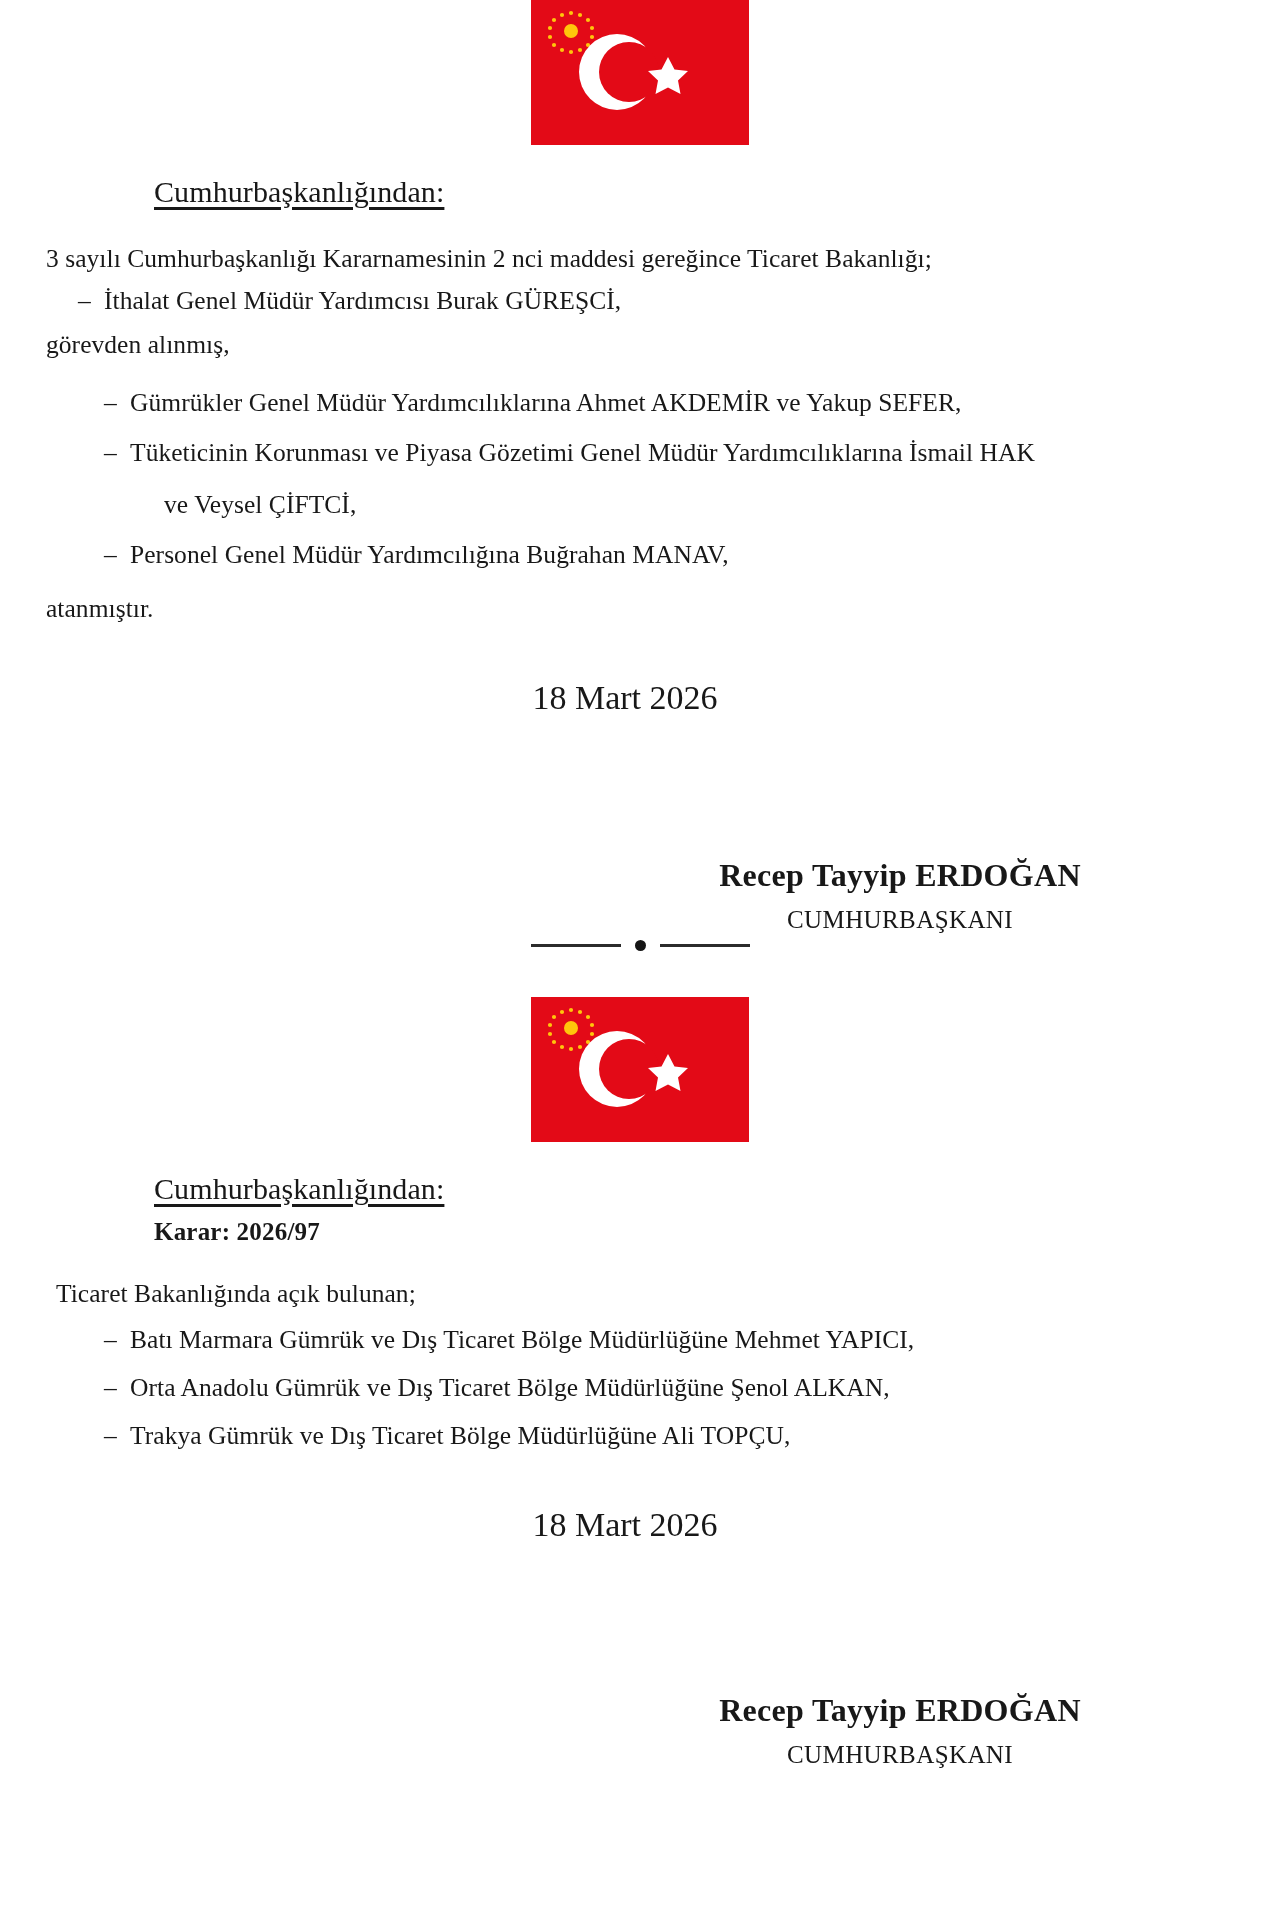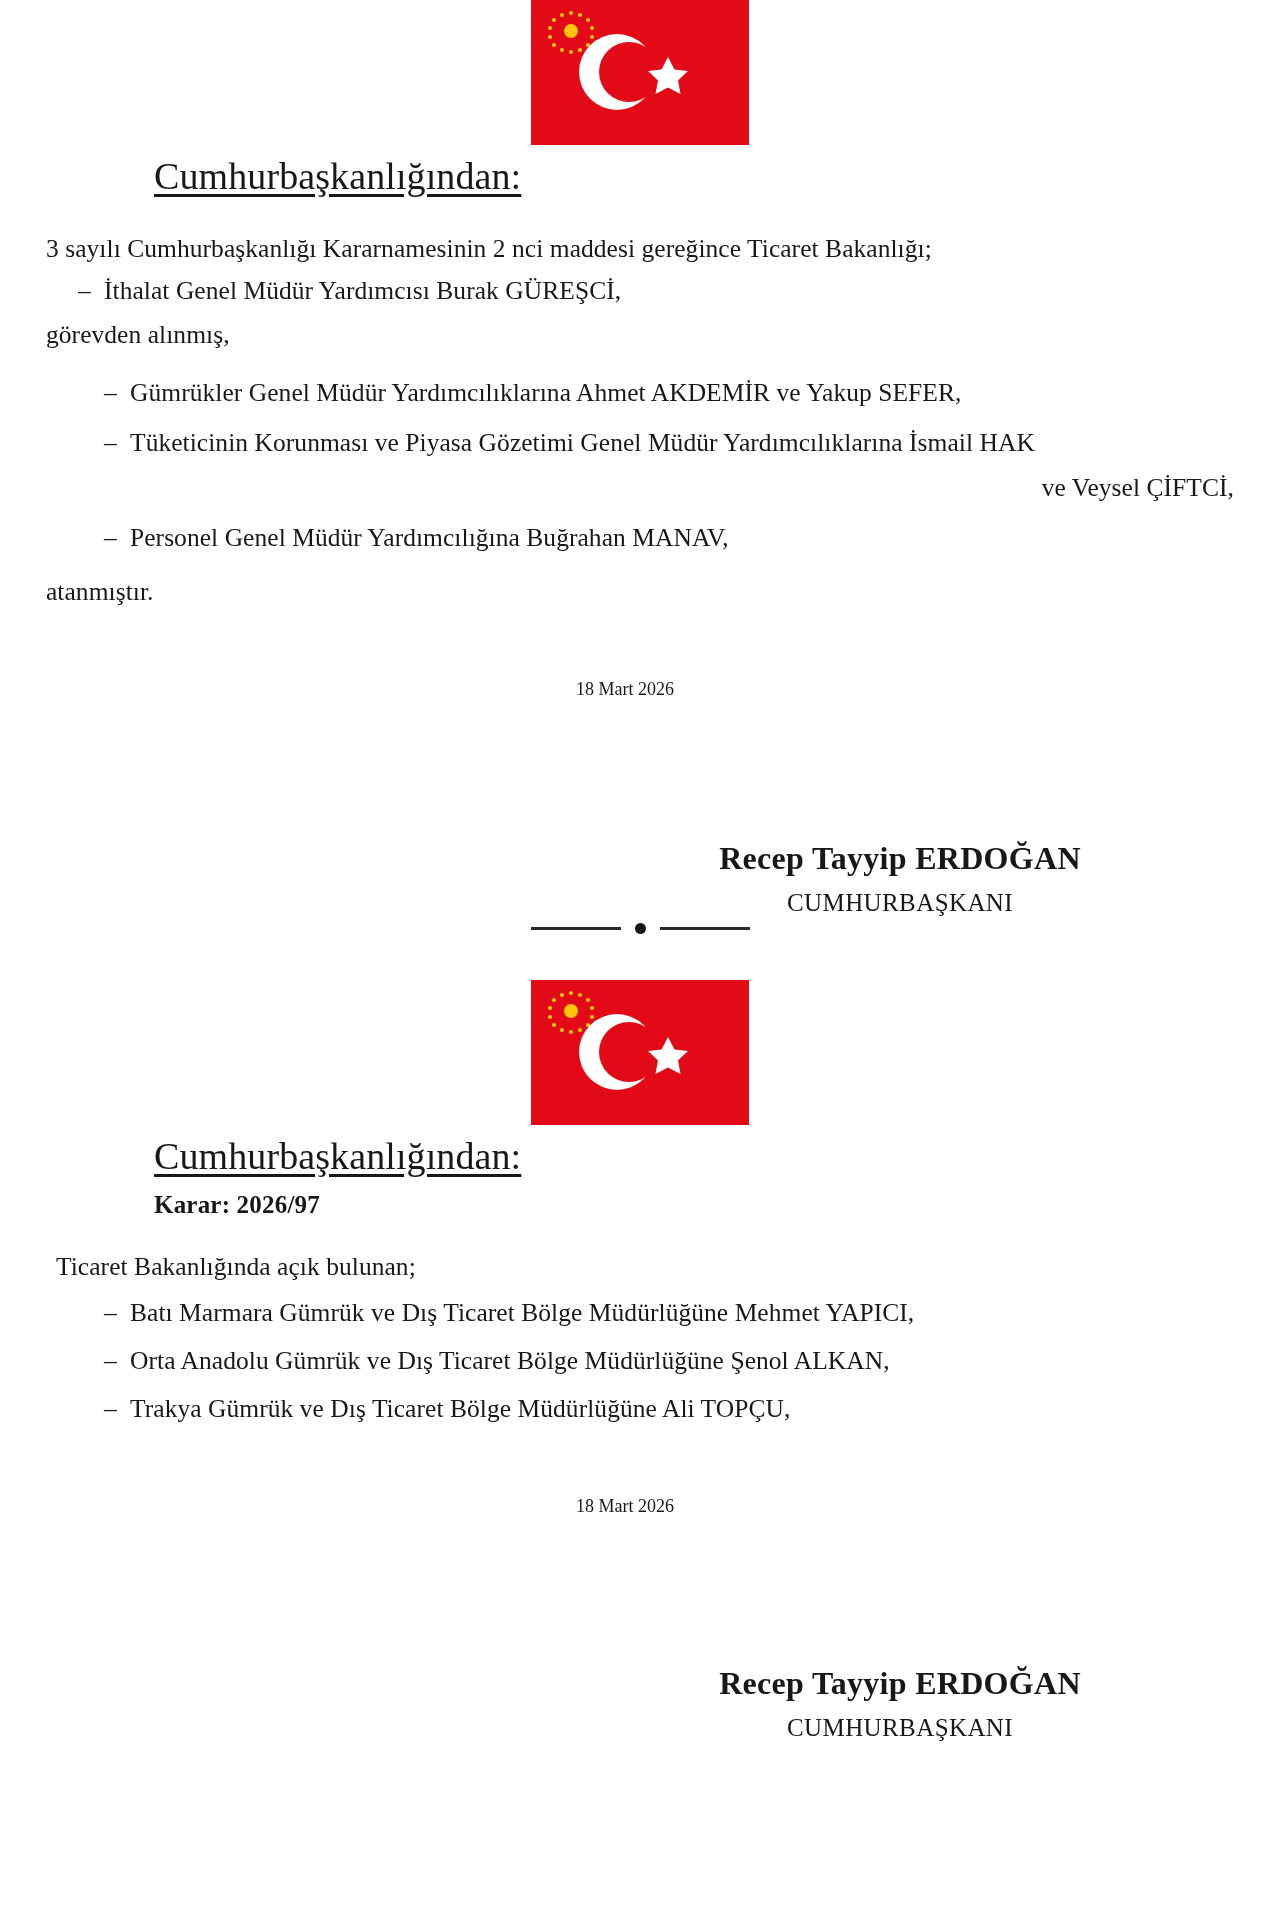--- a/index.html
+++ b/index.html
@@ -38,22 +38,22 @@
 
   
   .decree {
     width: 1280px;
     box-sizing: border-box;
     padding: 0 46px 0 46px;
   }
 
   .heading {
     margin-left: 62px;
-    margin-top: 8px;
-    font-size: 38px;
+    margin-top: 28px;
+    font-size: 30px;
     line-height: 1.25;
     text-decoration: underline;
     text-underline-offset: 5px;
     font-weight: 400;
     letter-spacing: 0.1px;
     display: inline-block;
   }
   .heading-row { padding-left: 46px; }
 
   .karar {
@@ -83,26 +83,26 @@
   }
   .item .dash {
     width: 26px;
     flex: 0 0 auto;
     text-align: left;
   }
   .item .itxt { flex: 1 1 auto; }
 
   .indent-1 { padding-left: 32px; }
   .indent-2 { padding-left: 58px; }
-  .cont-line { padding-left: 118px; margin-top: 8px; text-align: right; }
+  .cont-line { padding-left: 118px; margin-top: 15px; }
 
   .date {
     text-align: center;
-    font-size: 18px;
-    margin-top: 69px;
+    font-size: 34px;
+    margin-top: 52px;
     padding-right: 30px;
   }
 
   .sign-block {
     margin-top: 140px;
     text-align: center;
     padding-left: 520px;
   }
   .sign-name {
     font-size: 32px;

